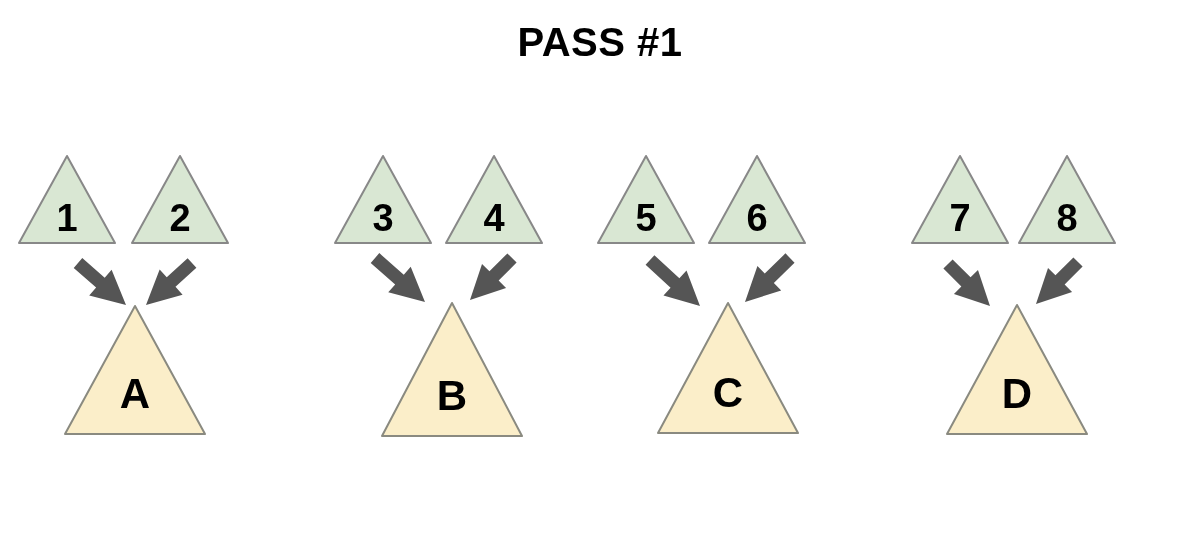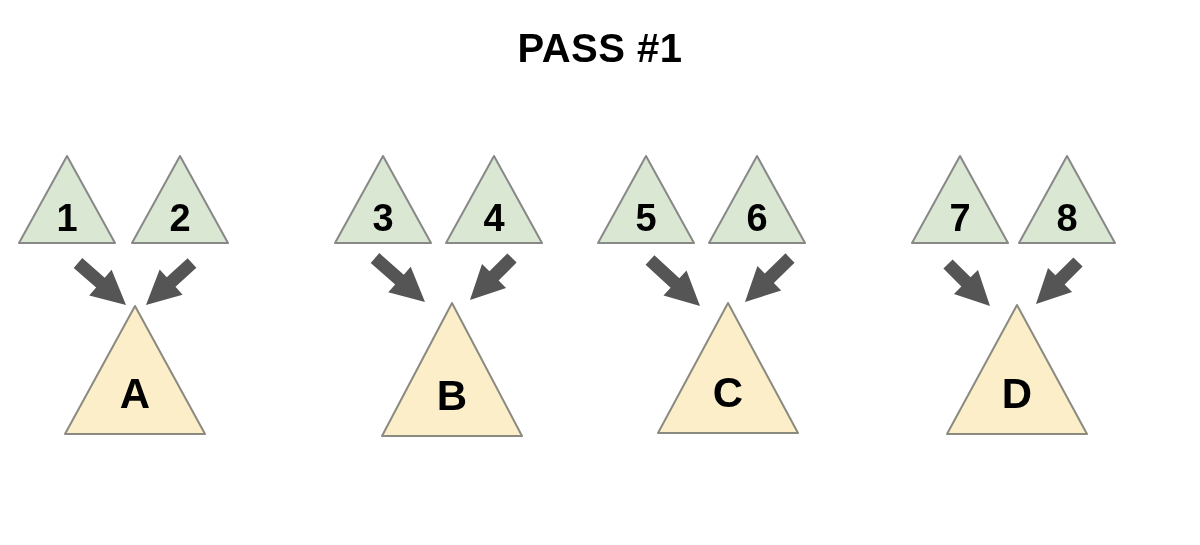--- a/index.html
+++ b/index.html
@@ -16,21 +16,21 @@
     position: relative;
   }
   #diagram-root {
     position: absolute;
     inset: 0;
     width: 1200px;
     height: 545px;
   }
   #diagram-title {
     position: absolute;
-    top: 26px;
+    top: 20px;
     left: 0;
     width: 1200px;
     text-align: center;
     font-size: 40px;
     font-weight: bold;
     color: #000000;
     letter-spacing: 0.5px;
     font-family: "Liberation Sans", sans-serif;
   }
   svg#merge-canvas {

